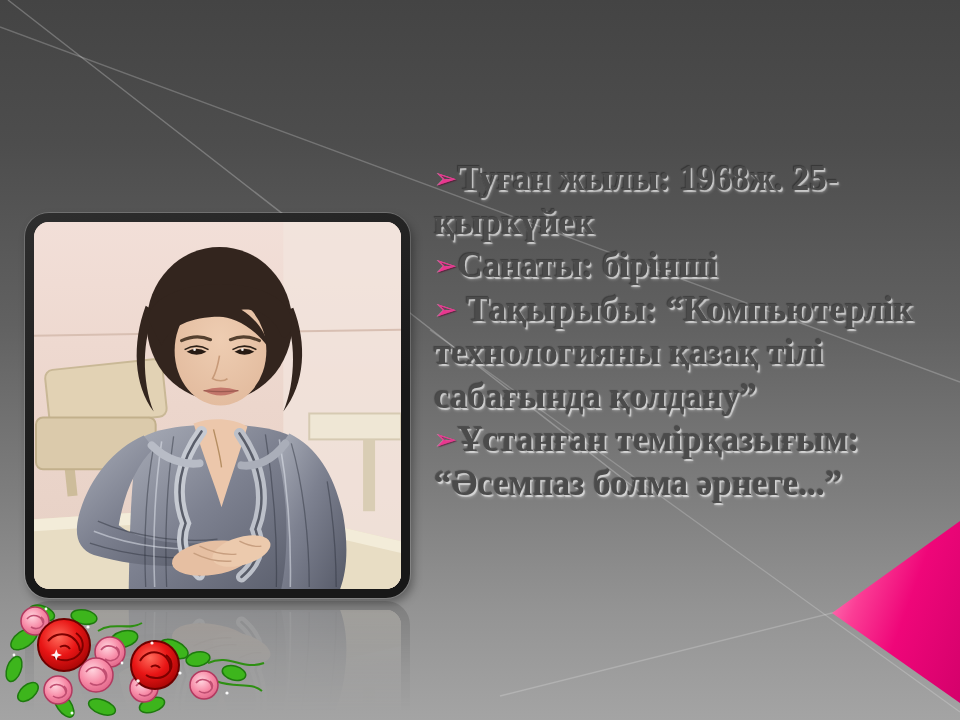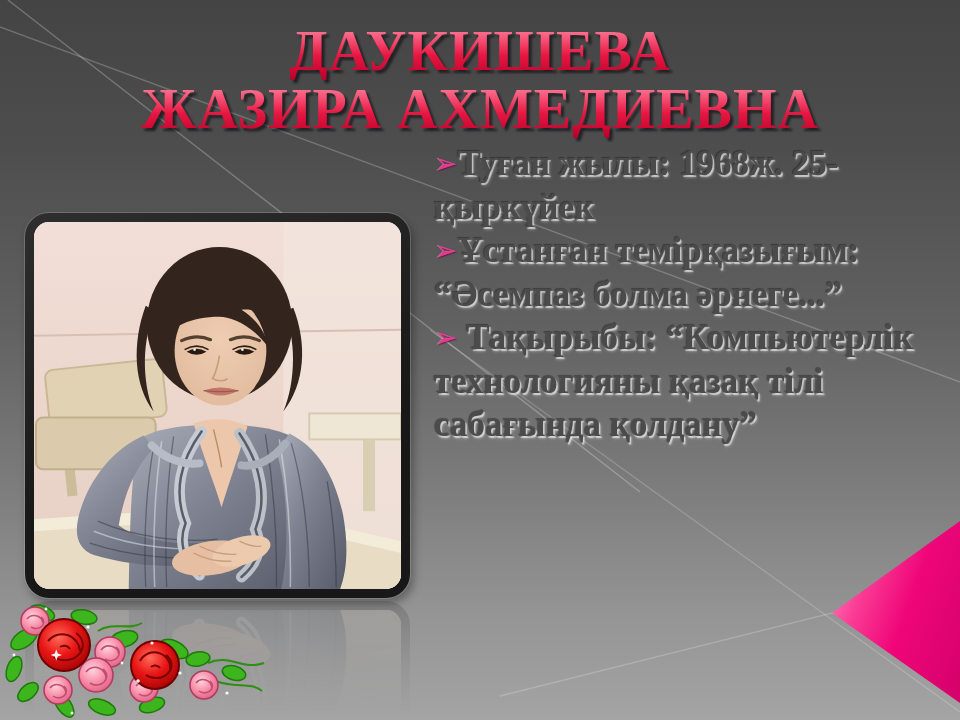--- a/index.html
+++ b/index.html
@@ -32,21 +32,21 @@
   
   .reflection{
     position:absolute; left:25px; top:601px; width:385px; height:119px; z-index:2;
     opacity:0.18; filter:blur(0.6px); pointer-events:none;
     -webkit-mask-image:linear-gradient(180deg,rgba(0,0,0,0.9),rgba(0,0,0,0.25) 55%,transparent 95%);
     mask-image:linear-gradient(180deg,rgba(0,0,0,0.9),rgba(0,0,0,0.25) 55%,transparent 95%);
   }
   .reflection .photo-frame{position:absolute;left:0;top:-385px;transform:scaleY(-1);transform-origin:center bottom;box-shadow:none;}
   
   .facts{
-    position:absolute; left:434px; top:142px; width:520px; z-index:3;
+    position:absolute; left:434px; top:157px; width:520px; z-index:3;
   }
   .fact{
     font-size:35px; line-height:43.5px; font-weight:bold;
     color:#4b4b4b; white-space:pre-wrap;
     text-shadow:1.5px 1.5px 1px rgba(255,255,255,0.6), 2px 3px 3px rgba(255,255,255,0.25), -1px -1px 1px rgba(25,25,25,0.45);
   }
   .bullet{
     font-family:"DejaVu Sans",sans-serif; font-size:28px; vertical-align:2px;
     color:#e8378f; text-shadow:1px 1px 1px rgba(90,0,45,0.6), -0.5px -0.5px 0 rgba(255,180,220,0.7);
   }
@@ -66,24 +66,20 @@
 
   <svg class="theme-lines" width="960" height="720">
     <line x1="0" y1="27" x2="960" y2="382" stroke="rgba(255,255,255,0.22)" stroke-width="1.4"></line>
     <line x1="8" y1="0" x2="640" y2="492" stroke="rgba(255,255,255,0.25)" stroke-width="1.4"></line>
     <line x1="430" y1="330" x2="960" y2="712" stroke="rgba(255,255,255,0.20)" stroke-width="1.3"></line>
     <line x1="500" y1="696" x2="960" y2="581" stroke="rgba(255,255,255,0.20)" stroke-width="1.3"></line>
   </svg>
 
   <div class="corner-triangle"></div>
 
-  <div class="title">
-    <div class="title-line">ДАУКИШЕВА</div>
-    <div class="title-line">ЖАЗИРА АХМЕДИЕВНА</div>
-  </div>
 
   <div class="reflection" id="reflection">
       <div class="photo-frame">
     <div class="photo-inner">
       <svg viewBox="0 0 368 368" width="367" height="367">
         <defs>
           <linearGradient id="wallG" x1="0" y1="0" x2="0" y2="1">
             <stop offset="0" stop-color="#f2dfd8"></stop>
                 <stop offset="0.5" stop-color="#ecd6cc"></stop>
                 <stop offset="1" stop-color="#e6d0c4"></stop>
@@ -281,22 +277,23 @@
           <path d="M160,332 C172,338 186,341 198,340"></path>
             <path d="M166,325 C178,331 192,334 203,333"></path>
           <path d="M206,320 C214,324 222,326 228,325"></path>
         </g>
       </svg>
     </div>
   </div>
 
   <div class="facts">
     <div class="fact"><span class="bullet">➢</span><span>Туған жылы: 1968ж. 25-қыркүйек</span></div>
+    <div class="fact"><span class="bullet">➢</span><span>Санаты: бірінші</span></div>
+    <div class="fact"><span class="bullet">➢</span><span> Тақырыбы: “Компьютерлік технологияны қазақ тілі сабағында қолдану”</span></div>
     <div class="fact"><span class="bullet">➢</span><span>Ұстанған темірқазығым: “Әсемпаз болма әрнеге...”</span></div>
-    <div class="fact"><span class="bullet">➢</span><span> Тақырыбы: “Компьютерлік технологияны қазақ тілі сабағында қолдану”</span></div>
   </div>
 
   <svg class="roses" width="268" height="123" viewBox="0 0 268 123">
     <defs>
       <radialGradient id="redR" cx="0.4" cy="0.35" r="0.8">
         <stop offset="0" stop-color="#ff6a5a"></stop>
           <stop offset="0.45" stop-color="#e81515"></stop>
           <stop offset="1" stop-color="#8f0000"></stop>
       </radialGradient>
       <radialGradient id="pinkR" cx="0.4" cy="0.35" r="0.8">

